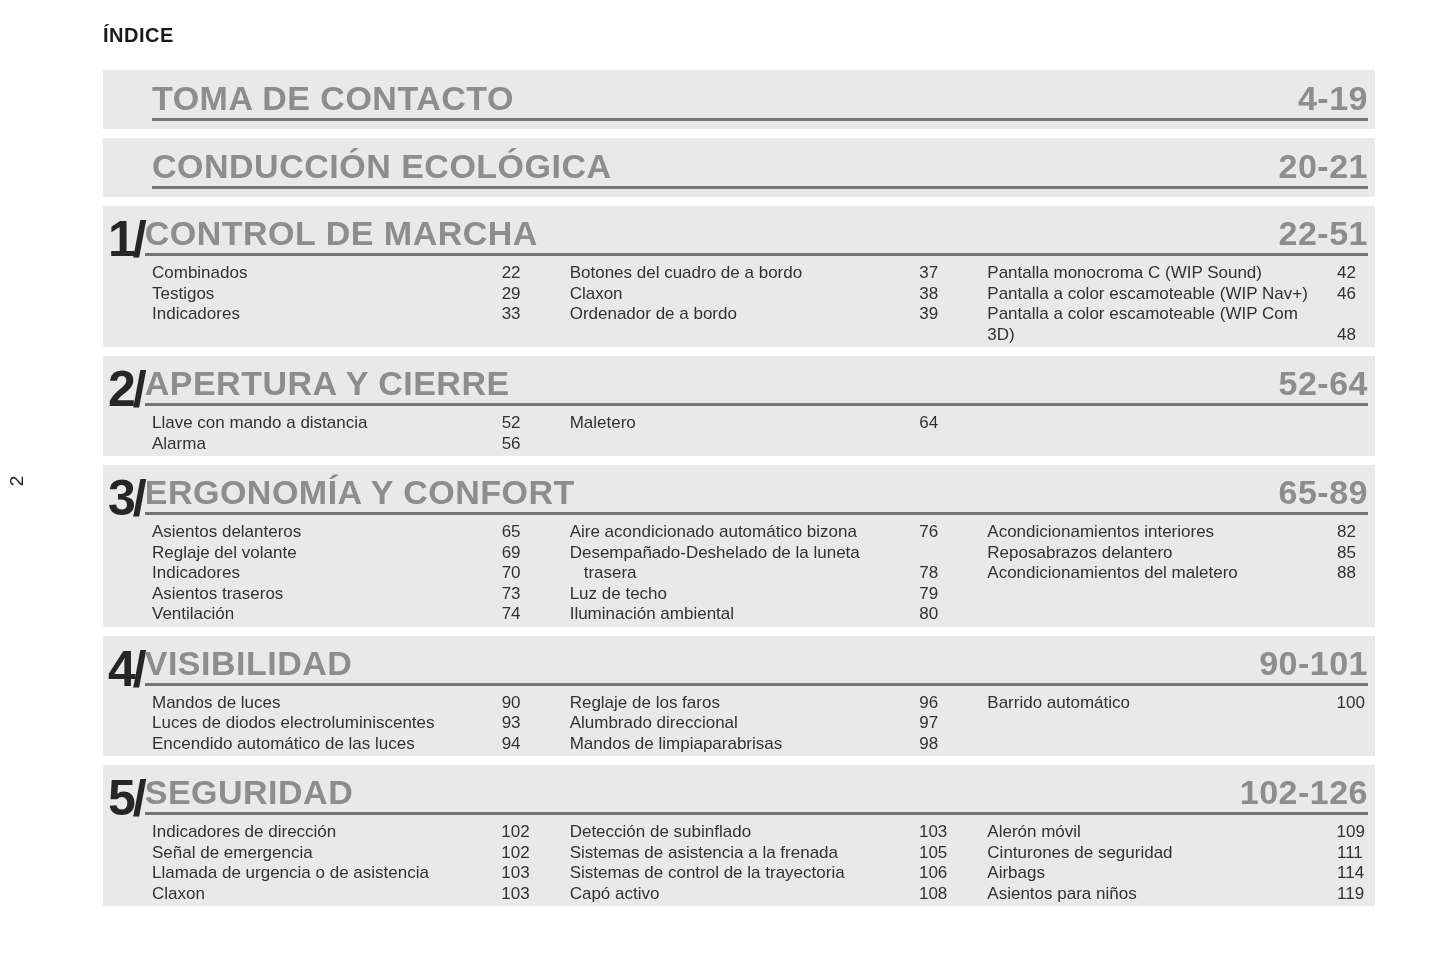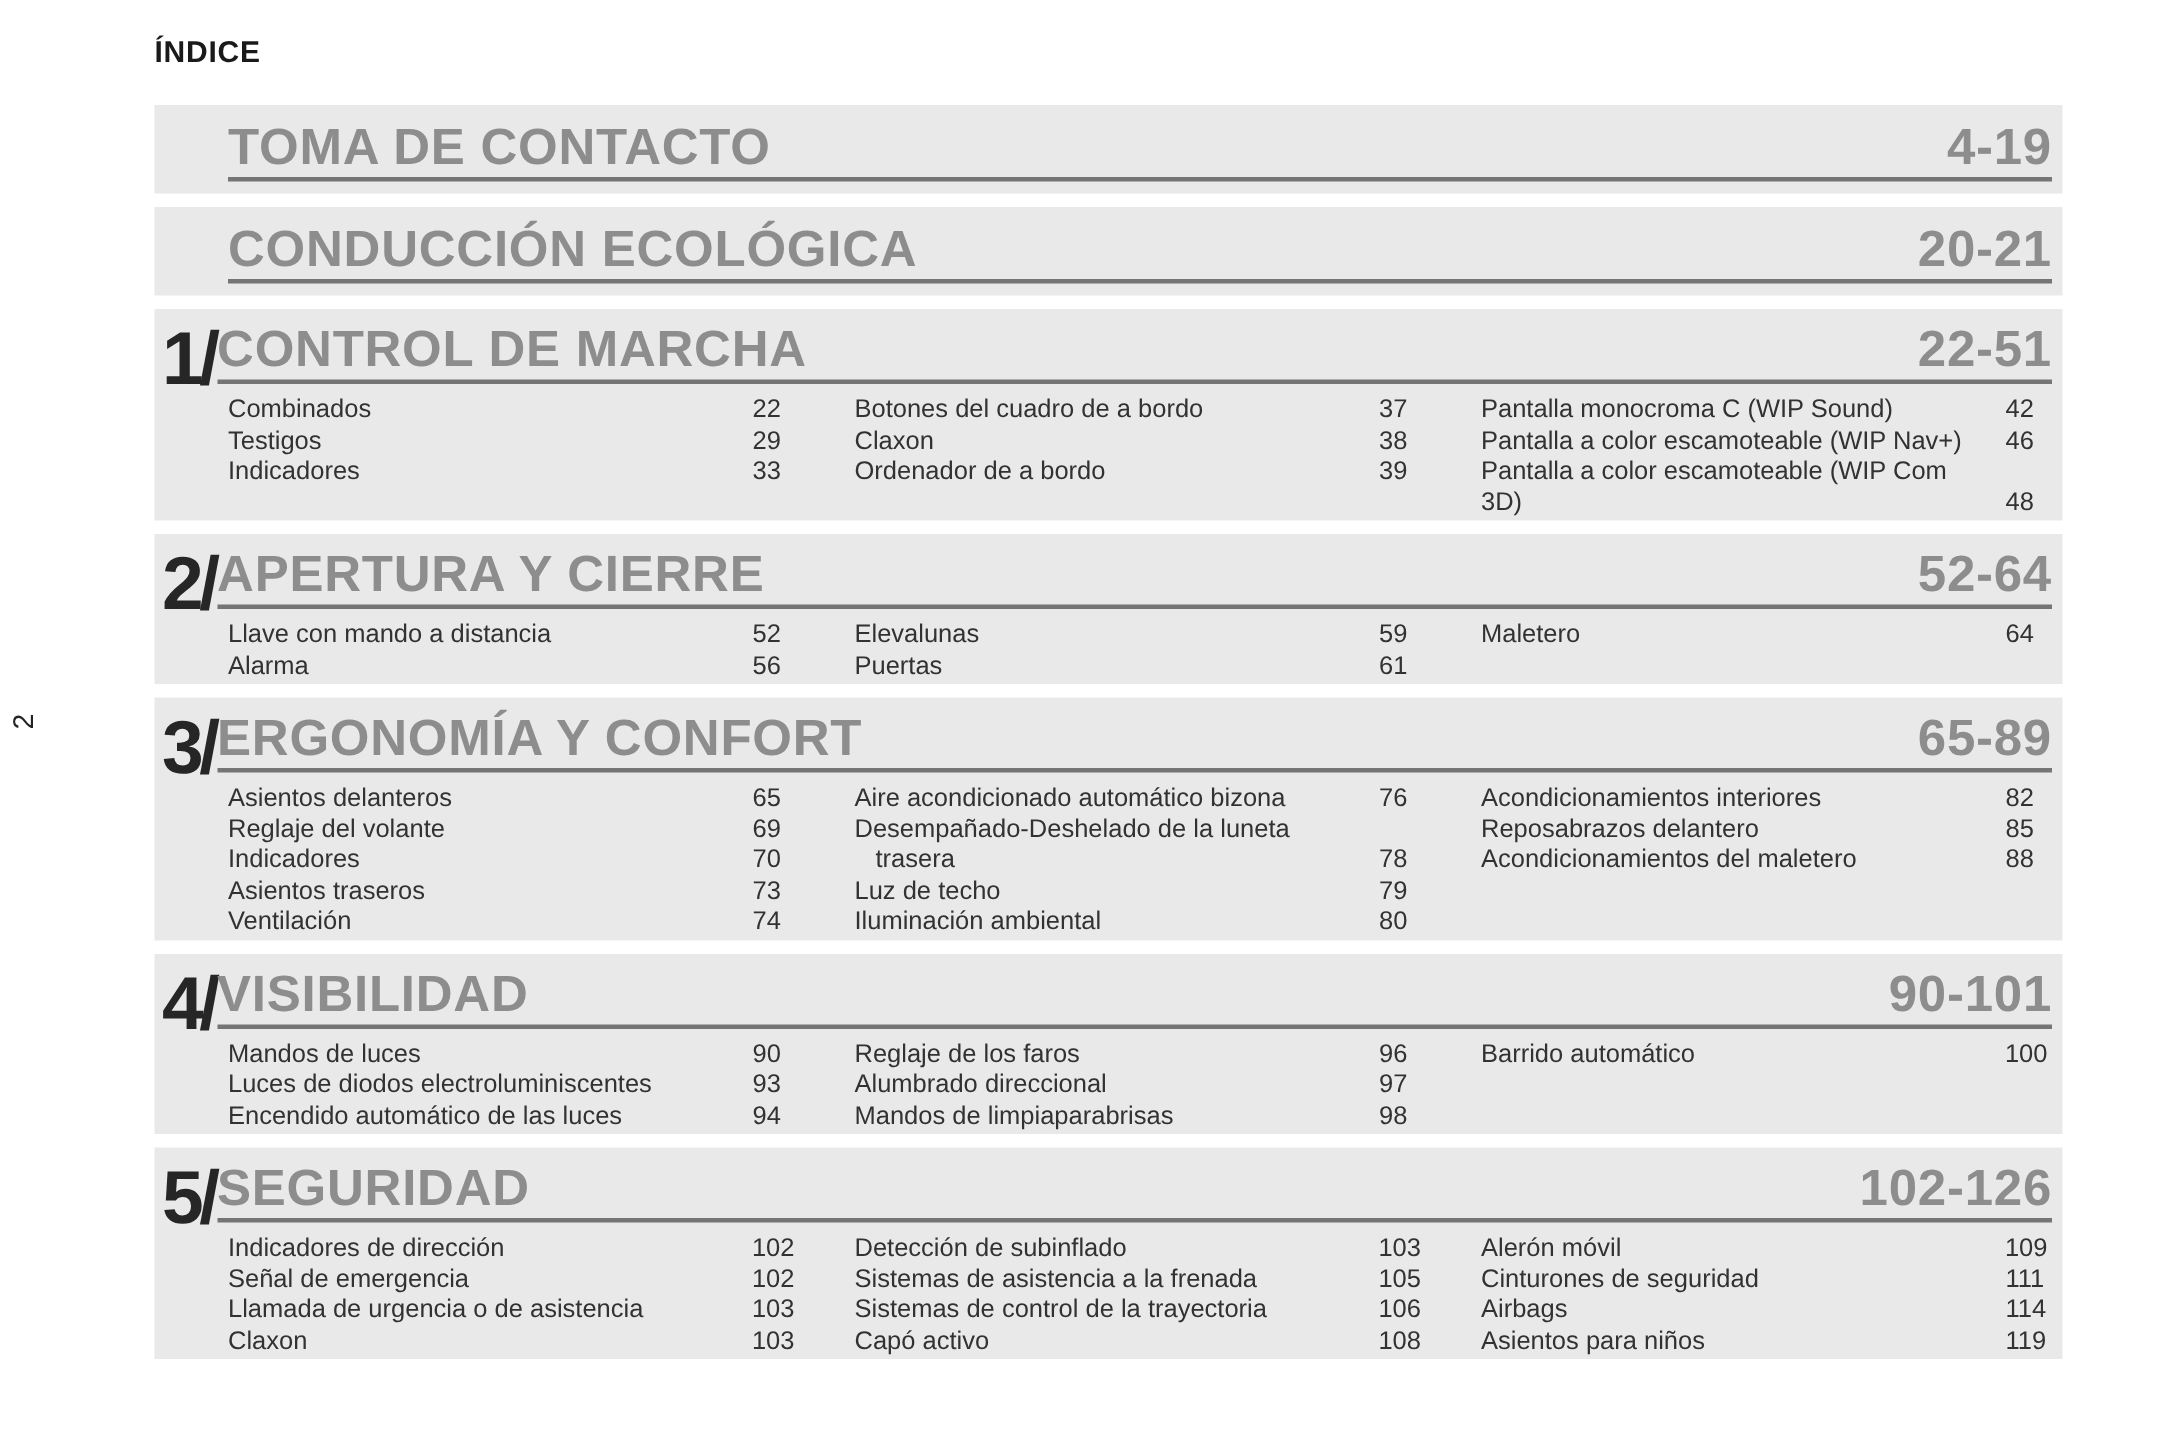--- a/index.html
+++ b/index.html
@@ -157,30 +157,20 @@
               <span class="entry-label">Llave con mando a distancia</span>
               <span class="entry-page">52</span>
             </div>
           <div class="entry">
               <span class="entry-label">Alarma</span>
               <span class="entry-page">56</span>
             </div>
         </div>
         <div class="col">
           <div class="entry">
-              <span class="entry-label">Elevalunas</span>
-              <span class="entry-page">59</span>
-            </div>
-          <div class="entry">
-              <span class="entry-label">Puertas</span>
-              <span class="entry-page">61</span>
-            </div>
-        </div>
-        <div class="col">
-          <div class="entry">
               <span class="entry-label">Maletero</span>
               <span class="entry-page">64</span>
             </div>
         </div>
       </div>
     </div>
 
     <div class="band numbered">
       <div class="band-head">
         <span class="big-num">3/</span>

